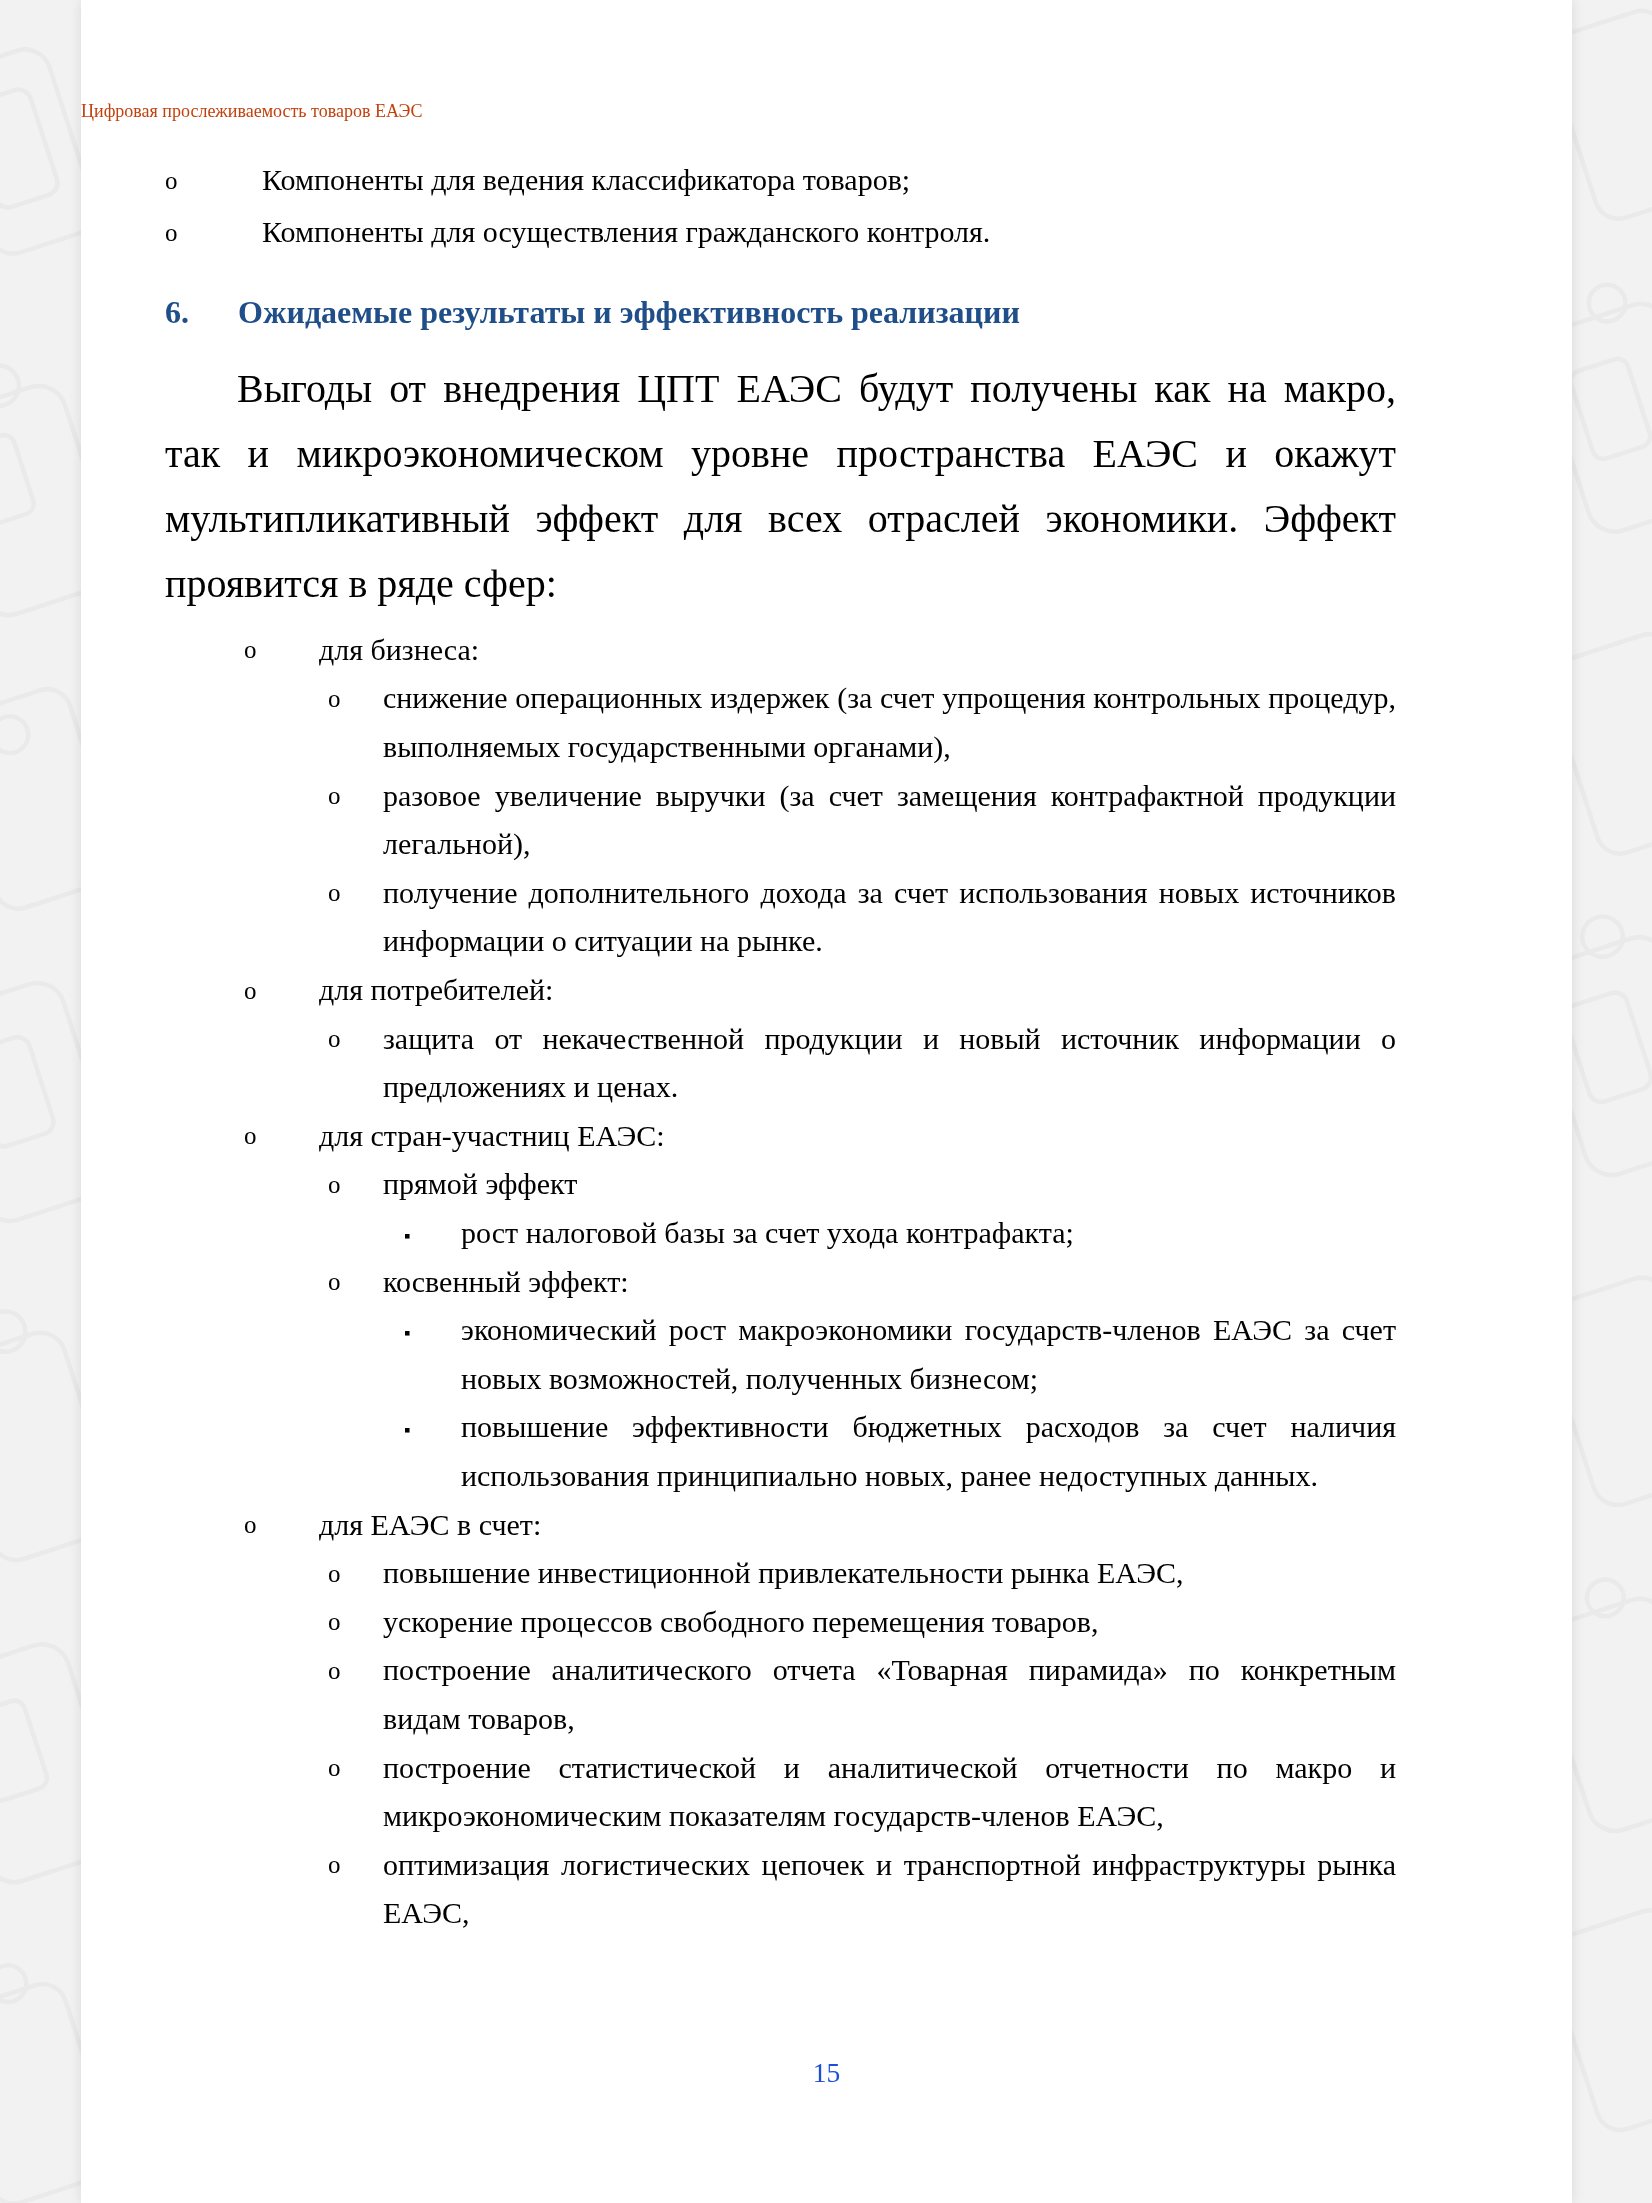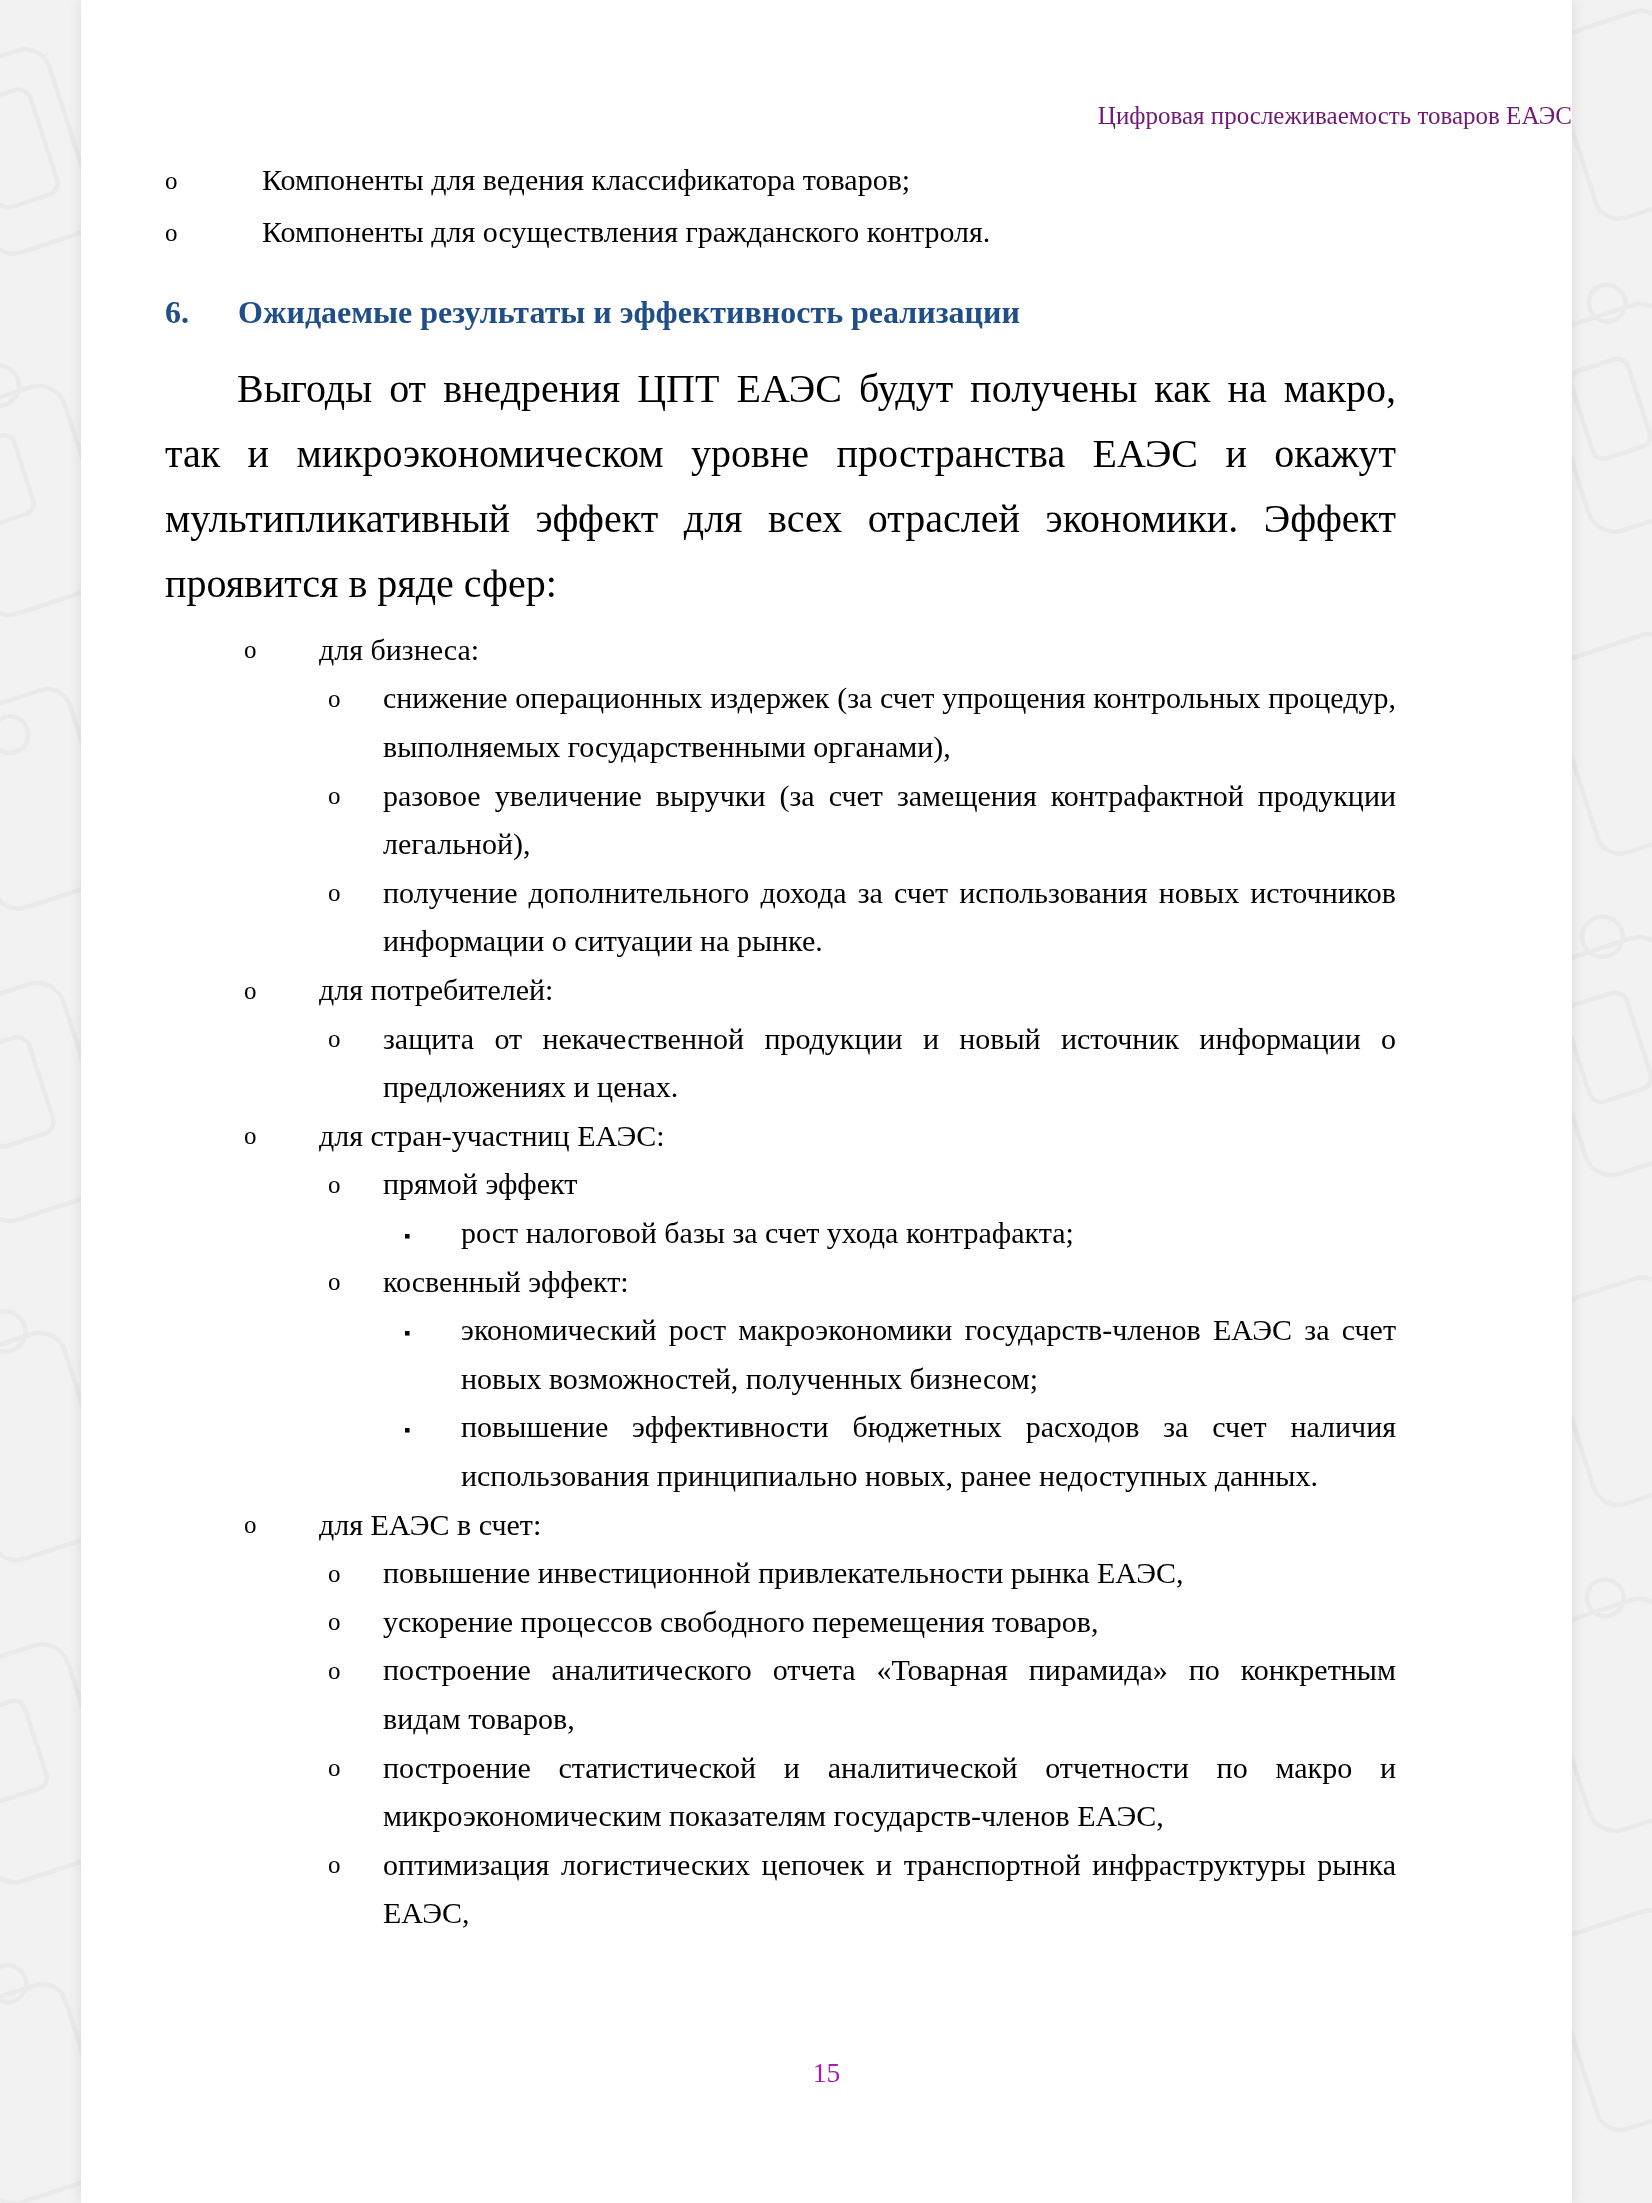--- a/index.html
+++ b/index.html
@@ -41,24 +41,24 @@
     left: 0; top: 0; right: 0; bottom: 0;
     padding: 0;
   }
 
   
   .doc-header {
     position: absolute;
     top: 101px;
     left: 0;
     width: 100%;
-    text-align: right;
-    font-size: 25px;
+    text-align: left;
+    font-size: 18px;
     line-height: 1.2;
-    color: #701a75;
+    color: #c2410c;
   }
 
   
   .body-col {
     position: absolute;
     left: 84px;
     top: 156px;
     width: 1231px;
   }
 
@@ -148,21 +148,21 @@
   .b { font-weight: normal; }
 
   
   .page-num {
     position: absolute;
     top: 2057px;
     left: 0;
     width: 100%;
     text-align: center;
     font-size: 27.5px;
-    color: #a21caf;
+    color: #1d4ed8;
   }
 </style>
 </head>
 <body>
 
 <div id="page-bg">
   <svg class="wm" style="left:-27.5px; top:0; width:147px; height:2204px;" viewBox="0 0 160 2400" xmlns="http://www.w3.org/2000/svg">
     <g stroke="#e4e4e4" stroke-width="5" fill="none">
       <rect x="-10" y="60" width="120" height="210" rx="28" transform="rotate(-18 50 165)"></rect>
       <rect x="10" y="100" width="70" height="120" rx="14" transform="rotate(-18 50 165)"></rect>

